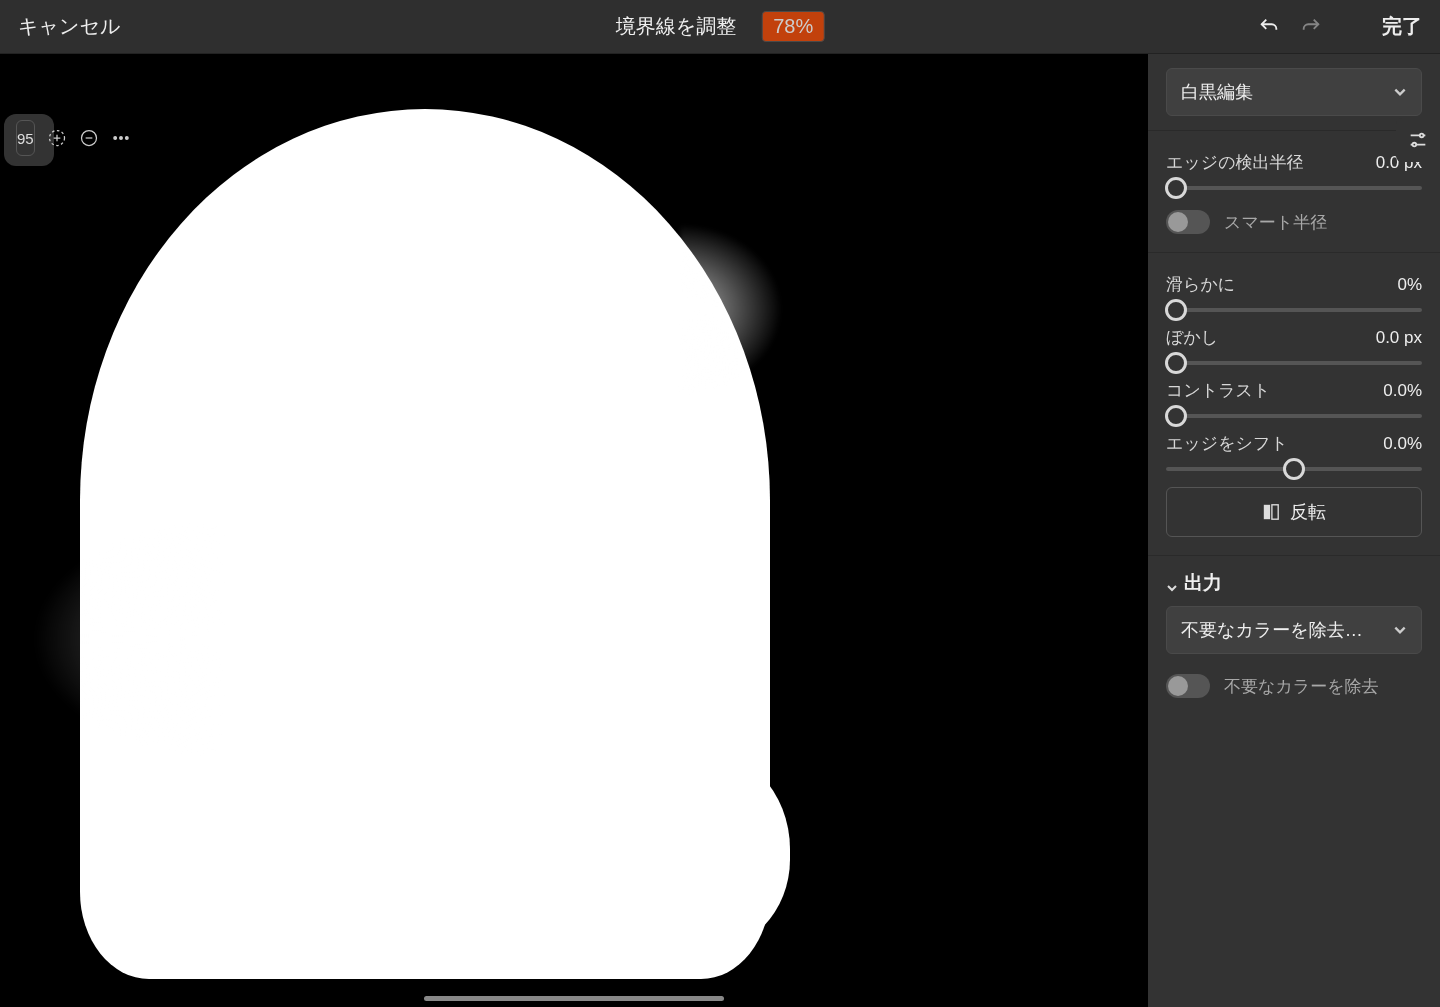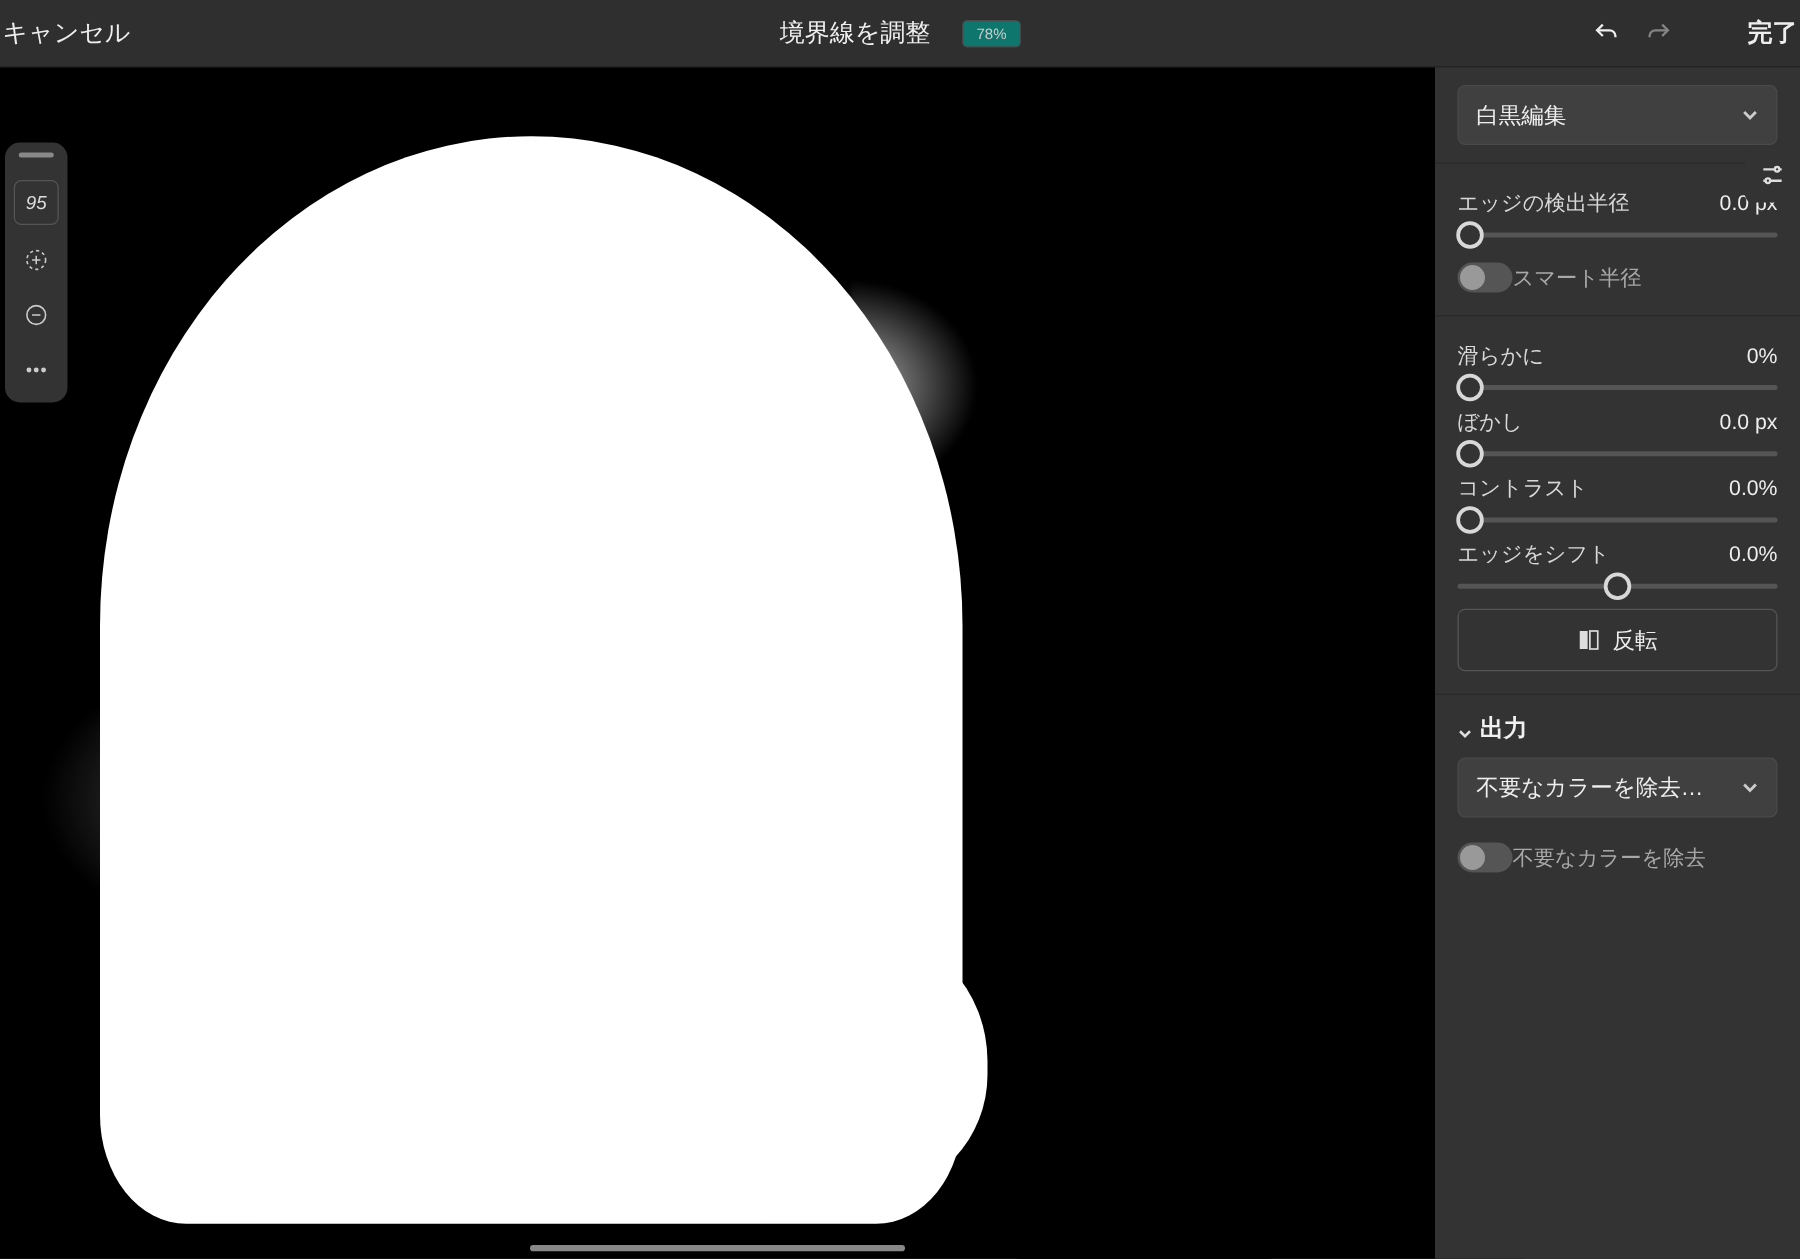--- a/index.html
+++ b/index.html
@@ -5,33 +5,33 @@
   * { box-sizing: border-box; margin: 0; padding: 0; font-family: -apple-system, BlinkMacSystemFont, "Segoe UI", "Hiragino Sans", "Yu Gothic", sans-serif; }
   html, body { width: 1440px; height: 1007px; background: #2a2a2a; color: #e8e8e8; overflow: hidden; }
 
   
   .topbar {
     height: 54px;
     background: #2f2f2f;
     display: flex;
     align-items: center;
     justify-content: space-between;
-    padding: 0 2px;
+    padding: 0 18px;
     border-bottom: 1px solid #222;
   }
   .topbar .left, .topbar .right, .topbar .center { display: flex; align-items: center; gap: 14px; }
   .topbar .center { position: absolute; left: 50%; transform: translateX(-50%); }
   .btn-text { font-size: 20px; color: #eee; cursor: pointer; }
   .btn-text.bold { font-weight: 600; }
   .zoom-badge {
-    background: #0f766e;
+    background: #c2410c;
     border: 1px solid #4a4a4a;
     border-radius: 4px;
     padding: 3px 10px;
-    font-size: 12px;
+    font-size: 20px;
     color: #ccc;
     margin-left: 12px;
   }
   .topbar-title { font-size: 20px; color: #f0f0f0; }
   .history-btn { width: 28px; height: 28px; display: flex; align-items: center; justify-content: center; cursor: pointer; }
   .history-btn.disabled { opacity: 0.45; cursor: default; }
   .history-btn svg { width: 22px; height: 22px; stroke: #eee; fill: none; stroke-width: 2; }
 
   
   .workspace {
@@ -91,25 +91,24 @@
 
   
   .left-toolbar {
     position: absolute;
     left: 4px; top: 60px;
     width: 50px;
     background: #333333;
     border-radius: 12px;
     padding: 6px 0 10px 0;
     display: flex;
-    flex-direction: column;
+    flex-direction: row;
     align-items: center;
     gap: 12px;
     z-index: 10;
-    font-style: italic;
   }
   .drag-handle {
     width: 28px; height: 4px;
     background: #888;
     border-radius: 2px;
     margin: 2px 0 6px 0;
   }
   .tool-btn {
     width: 36px; height: 36px;
     border: 1px solid #555;
@@ -183,21 +182,21 @@
   .slider-thumb {
     position: absolute;
     top: 50%; transform: translate(-50%, -50%);
     width: 22px; height: 22px;
     border: 3px solid #d8d8d8;
     background: #333333;
     border-radius: 50%;
     cursor: pointer;
   }
 
-  .toggle-row { display: flex; align-items: center; margin: 20px 0 14px 0; }
+  .toggle-row { display: flex; align-items: center; gap: 14px; margin: 20px 0 14px 0; }
   .toggle {
     width: 44px; height: 24px;
     background: #555;
     border-radius: 12px;
     position: relative;
     cursor: pointer;
   }
   .toggle-knob {
     position: absolute; left: 2px; top: 2px;
     width: 20px; height: 20px;

